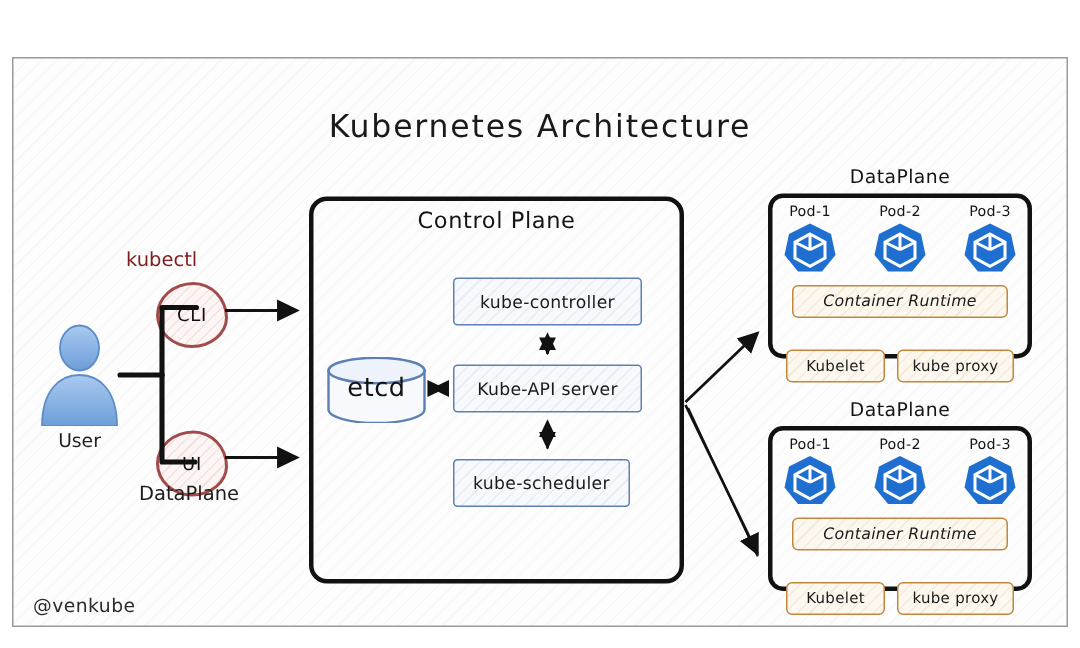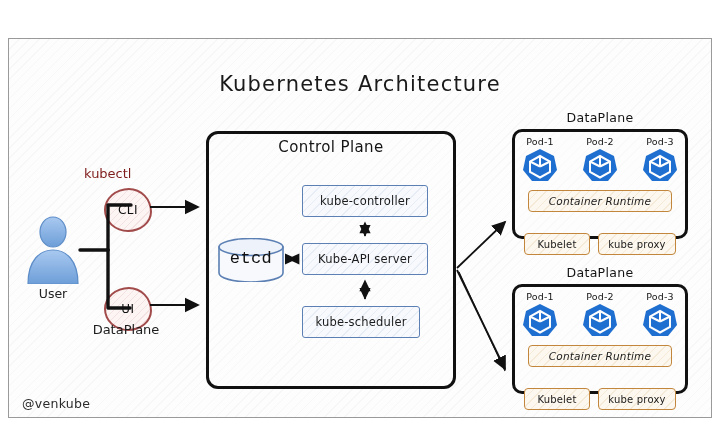--- a/index.html
+++ b/index.html
@@ -125,21 +125,21 @@
   #kube-controller { left: 302px; top: 185px; width: 126px; height: 32px; }
   #kube-api        { left: 302px; top: 243px; width: 126px; height: 32px; }
   #kube-scheduler  { left: 302px; top: 306px; width: 118px; height: 32px; }
 
   
   #etcd {
     left: 218px; top: 238px; width: 66px; height: 44px;
   }
   #etcd-label {
     left: 218px; top: 249px; width: 66px; text-align: center;
-    font-size: 17px; color: #111; letter-spacing: .4px; font-family: Liberation Mono, monospace;
+    font-size: 17px; color: #111; letter-spacing: .4px;
   }
 
   
   .dataplane {
     width: 176px; height: 110px;
     box-sizing: border-box;
     border: 3px solid #111;
     border-radius: 10px;
     background:
       repeating-linear-gradient(135deg,

